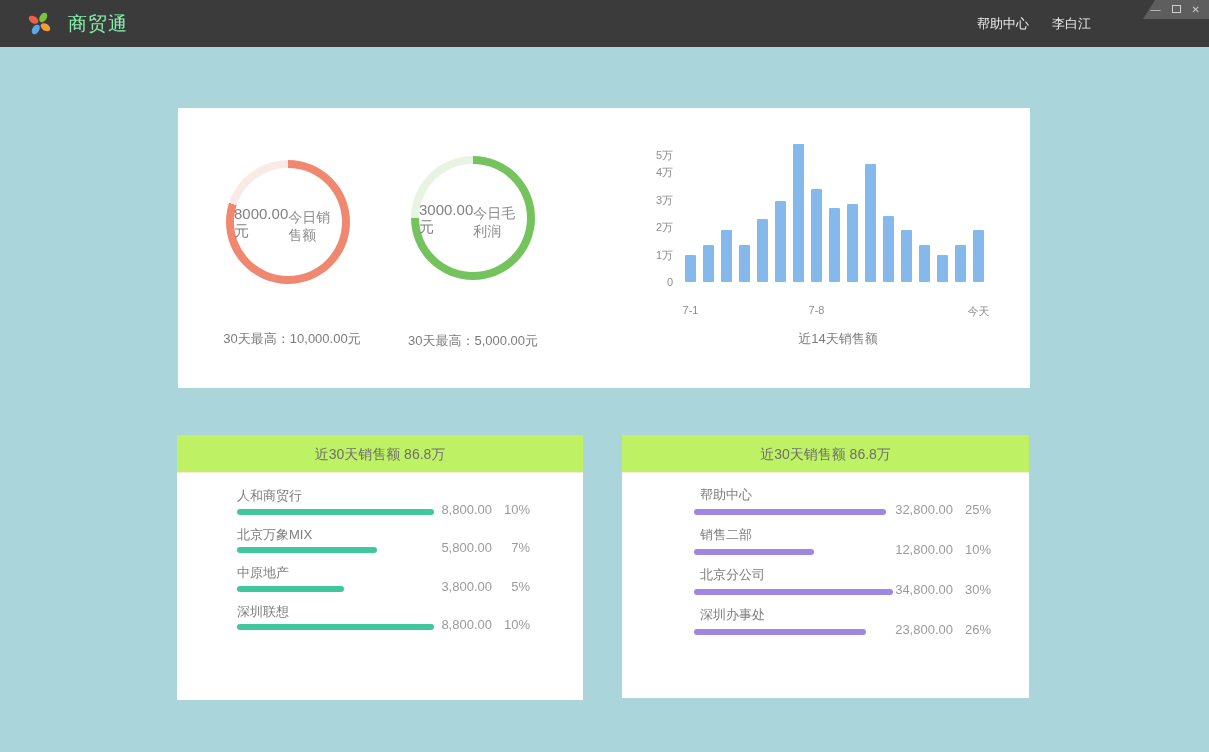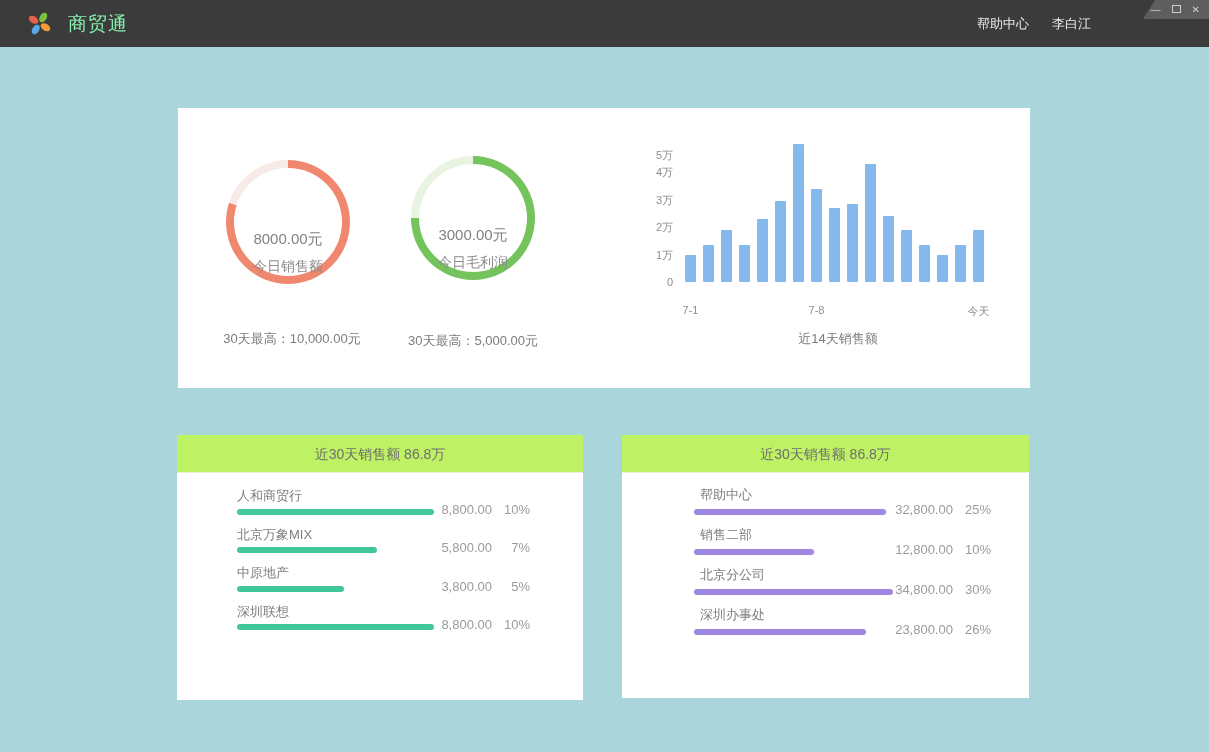--- a/index.html
+++ b/index.html
@@ -40,21 +40,21 @@
   .rank-card-left  { left:177px; top:435px; width:406px; height:265px; }
   .rank-card-right { left:622px; top:435px; width:407px; height:263px; }
 
   
   .donut { position:absolute; width:124px; height:124px; border-radius:50%; }
   .donut-1 { left:48px; top:52px; }
   .donut-2 { left:233px; top:48px; }
   .donut-hole {
     position:absolute; left:8px; top:8px; width:108px; height:108px;
     border-radius:50%; background:#fff;
-    display:flex; flex-direction:column; align-items:center; justify-content:flex-end;
+    display:flex; align-items:center; justify-content:flex-start;
     padding-top:10px;
   }
   .donut-value { font-size:15px; color:#828282; margin-bottom:9px; }
   .donut-label { font-size:14px; color:#8c8c8c; }
   .footnote { position:absolute; width:240px; text-align:center; font-size:13px; color:#7c7c7c; }
   .footnote-1 { left:-6px; top:222px; }
   .footnote-2 { left:175px; top:224px; }
 
   
   .chart { position:absolute; left:455px; top:0; width:380px; height:280px; }

